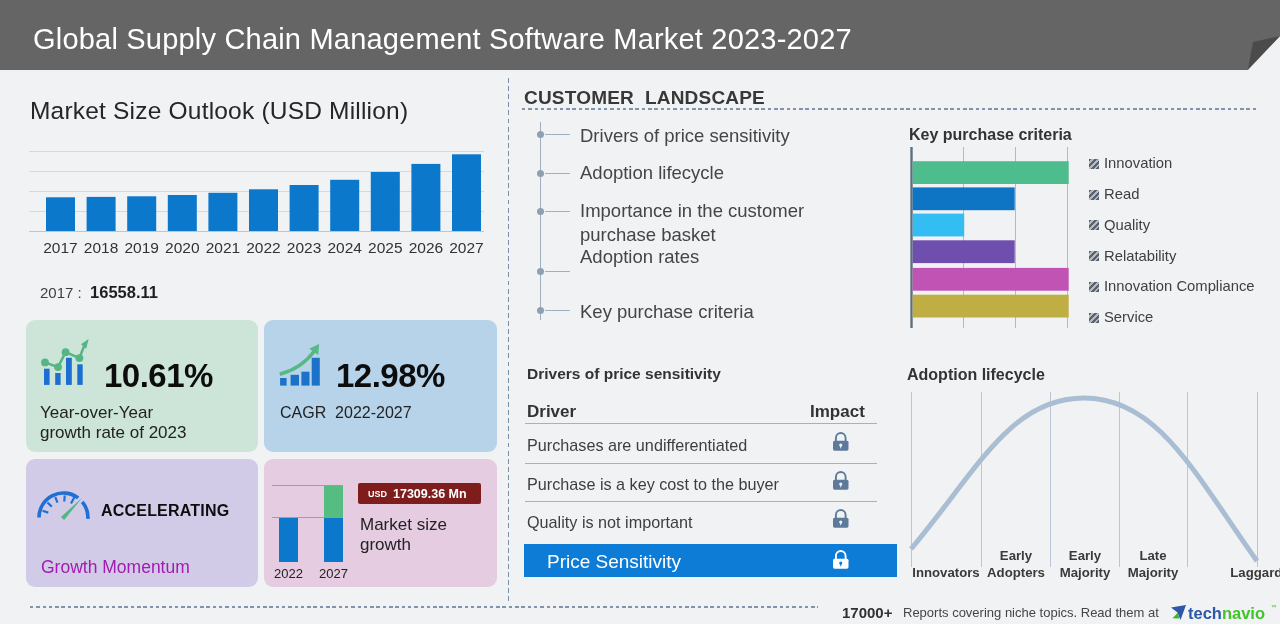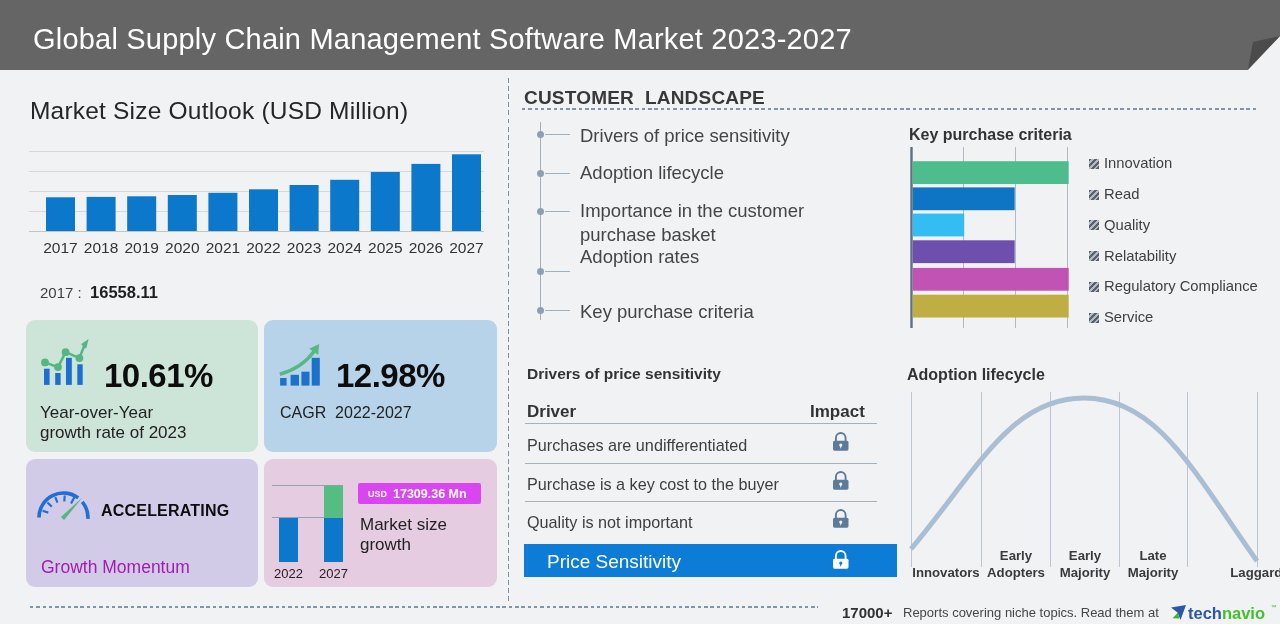--- a/index.html
+++ b/index.html
@@ -26,21 +26,21 @@
 #box-b { left:264px; top:320px; width:233px; height:132px; background:#b6d3e9; }
 #box-p { left:26px; top:459px; width:232px; height:128px; background:#d2cbe8; }
 #box-k { left:264px; top:459px; width:233px; height:128px; background:#e5cce1; }
 .bignum { font-size:33px; font-weight:bold; color:#0d0d0d; letter-spacing:-0.5px; }
 #num-g { left:104px; top:357px; }
 #num-b { left:336px; top:357px; }
 #sub-g { left:40px; top:403px; font-size:17px; line-height:19.5px; color:#222; }
 #sub-b { left:280px; top:404px; font-size:16px; color:#222; }
 #acc { left:101px; top:502px; font-size:16px; font-weight:bold; color:#0d0d0d; letter-spacing:0.2px; }
 #gm { left:41px; top:557px; font-size:17.5px; color:#a21caf; }
-#usdbox { left:358px; top:483px; width:123px; height:21px; background:#d946ef; border-radius:2px; color:#fff; }
+#usdbox { left:358px; top:483px; width:123px; height:21px; background:#7f1d1d; border-radius:2px; color:#fff; }
 #usdbox .u { position:absolute; left:10px; top:6px; font-size:9px; font-weight:bold; }
 #usdbox .v { position:absolute; left:35px; top:3.5px; font-size:12.5px; font-weight:bold; white-space:nowrap; }
 #msg { left:360px; top:515px; font-size:17px; line-height:19.5px; color:#222; }
 #k22 { left:271px; top:566px; font-size:13px; color:#222; width:35px; text-align:center; }
 #k27 { left:316px; top:566px; font-size:13px; color:#222; width:35px; text-align:center; }
 
 
 .hdash { height:1.7px; background:repeating-linear-gradient(90deg,#8095ab 0 3.5px,transparent 3.5px 6.3px); }
 #vdash { left:508px; top:78px; width:1.3px; height:524px;
   background:repeating-linear-gradient(180deg,#7b90a8 0 4.9px,transparent 4.9px 8.1px);}
@@ -271,21 +271,21 @@
 </svg>
 <div class="legsq abs" style="top:158.8px;"></div>
 <div class="leg abs" style="top:155.2px;">Innovation</div>
 <div class="legsq abs" style="top:189.6px;"></div>
 <div class="leg abs" style="top:186px;">Read</div>
 <div class="legsq abs" style="top:220.3px;"></div>
 <div class="leg abs" style="top:216.7px;">Quality</div>
 <div class="legsq abs" style="top:251.1px;"></div>
 <div class="leg abs" style="top:247.5px;">Relatability</div>
 <div class="legsq abs" style="top:281.9px;"></div>
-<div class="leg abs" style="top:278.3px;">Regulatory Compliance</div>
+<div class="leg abs" style="top:278.3px;">Innovation Compliance</div>
 <div class="legsq abs" style="top:312.6px;"></div>
 <div class="leg abs" style="top:309px;">Service</div>
 
 <div id="al-head" class="abs">Adoption lifecycle</div>
 <svg id="al-chart" class="abs" width="366" height="185" viewBox="0 0 366 185">
   <g stroke="#b9c6d6" stroke-width="1">
     <line x1="11.5" y1="4" x2="11.5" y2="179"></line>
     <line x1="81.5" y1="4" x2="81.5" y2="179"></line>
     <line x1="150.5" y1="4" x2="150.5" y2="179"></line>
     <line x1="219.5" y1="4" x2="219.5" y2="179"></line>

